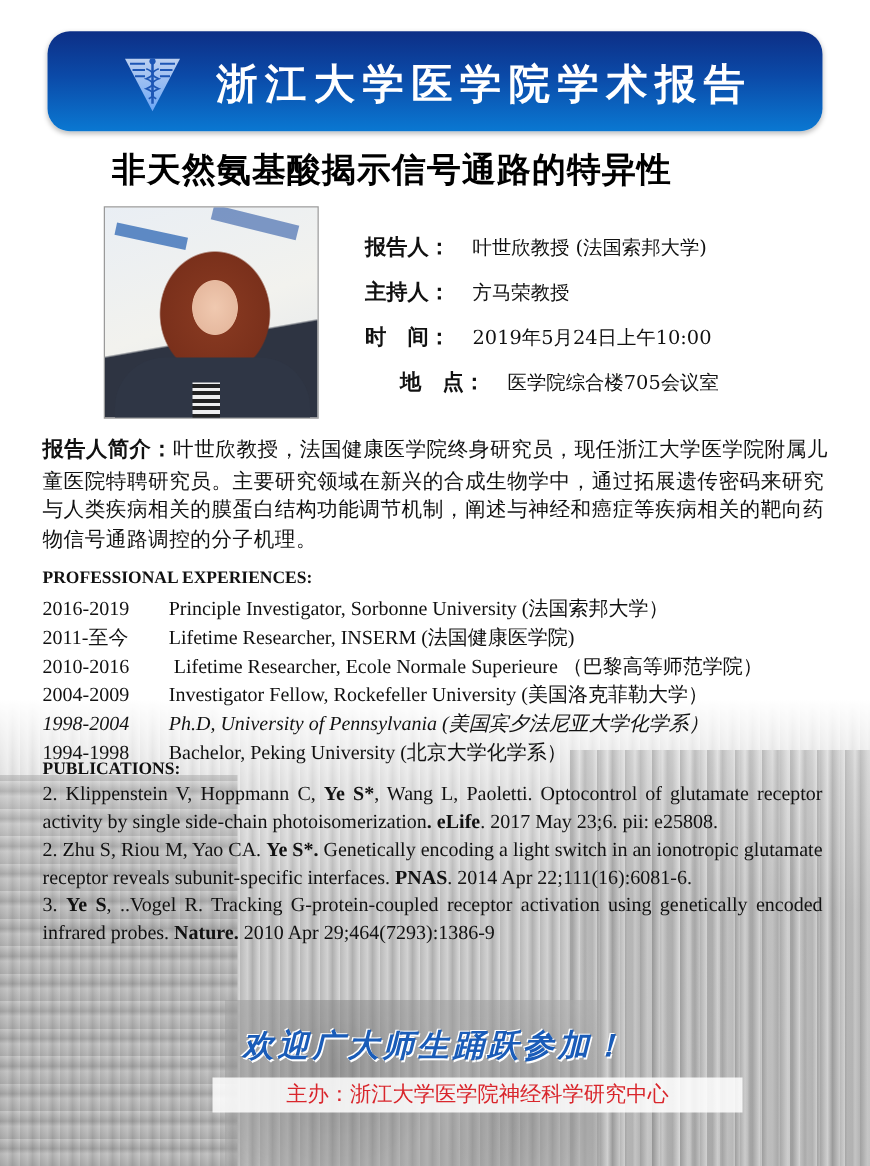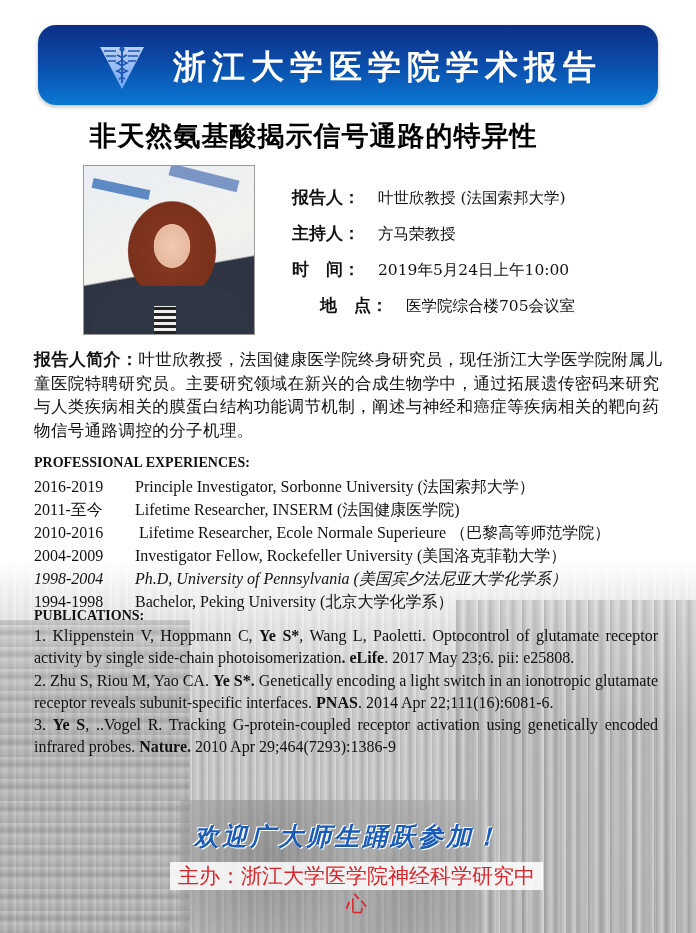--- a/index.html
+++ b/index.html
@@ -91,23 +91,23 @@
     }
     .pub { margin: 0; }
 
     .welcome {
       position: absolute; left: 0; width: 696px; top: 820px; text-align: center;
       font-family: "DejaVu Sans", sans-serif; font-weight: bold; font-style: italic; font-size: 25px;
       color: #1a5cb8; letter-spacing: 3px;
       text-shadow: 1px 1px 0 #ffffff, -1px -1px 0 #ffffff;
     }
     .host {
-      position: absolute; left: 170px; top: 862px; width: 373px; height: 28px;
+      position: absolute; left: 170px; top: 862px; width: 424px; height: 28px;
       background: rgba(255,255,255,0.85); text-align: center;
-      font-family: "DejaVu Serif", serif; font-size: 21px; color: #d9262c; line-height: 28px;
+      font-family: "DejaVu Serif", serif; font-size: 17px; color: #d9262c; line-height: 28px;
     }
   </style>
 </head>
 <body>
 
 <div class="bg-photo"></div>
 <div class="bg-building-left"></div>
 <div class="bg-building-right"></div>
 <div class="bg-trees"></div>
 
@@ -172,21 +172,21 @@
   <span class="yr">1998-2004</span><span>Ph.D, University of Pennsylvania (美国宾夕法尼亚大学化学系）</span>
 </div>
 <div class="exp-row" style="top:592px;">
   <span class="yr">1994-1998</span><span>Bachelor, Peking University (北京大学化学系）</span>
 </div>
 
 <div class="section-h" style="top:608px;">PUBLICATIONS:</div>
 
 <div class="pubs">
   <p class="pub">
-    <span>1. Klippenstein V, Hoppmann C, </span><b>Ye S*</b><span>, Wang L, Paoletti. Optocontrol of glutamate receptor activity by single side-chain photoisomerization</span><b>. eLife</b><span>. 2017 May 23;6. pii: e25808.</span>
+    <span>2. Klippenstein V, Hoppmann C, </span><b>Ye S*</b><span>, Wang L, Paoletti. Optocontrol of glutamate receptor activity by single side-chain photoisomerization</span><b>. eLife</b><span>. 2017 May 23;6. pii: e25808.</span>
   </p>
   <p class="pub">
     <span>2. Zhu S, Riou M, Yao CA. </span><b>Ye S*.</b><span> Genetically encoding a light switch in an ionotropic glutamate receptor reveals subunit-specific interfaces. </span><b>PNAS</b><span>. 2014 Apr 22;111(16):6081-6.</span>
   </p>
   <p class="pub">
     <span>3. </span><b>Ye S</b><span>, ..Vogel R. Tracking G-protein-coupled receptor activation using genetically encoded infrared probes. </span><b>Nature.</b><span> 2010 Apr 29;464(7293):1386-9</span>
   </p>
 </div>
 
 <div class="welcome">欢迎广大师生踊跃参加！</div>

